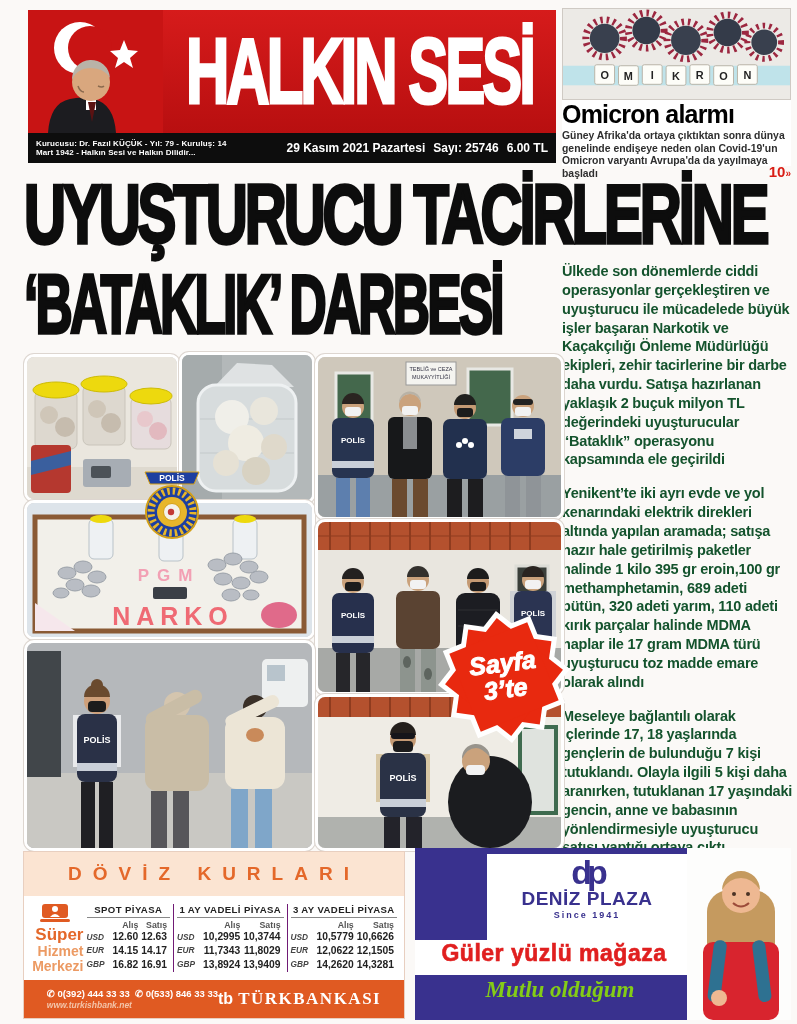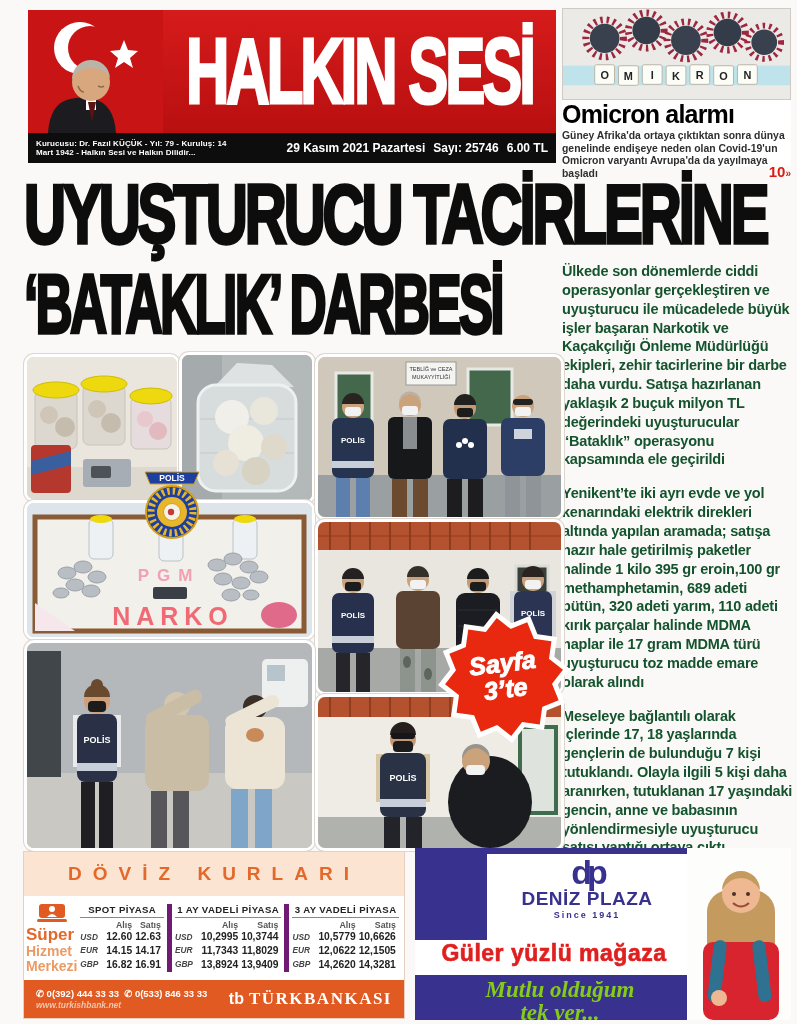--- a/index.html
+++ b/index.html
@@ -58,35 +58,35 @@
   .burst-text{position:absolute;left:0;top:50%;width:100%;transform:translateY(-52%) rotate(-7deg);
     text-align:center;color:#fff;font-weight:900;font-style:italic;font-size:25px;line-height:1.05;
     -webkit-text-stroke:1px #fff;}
 
   
   .forex{position:absolute;left:24px;top:852px;width:380px;height:166px;background:#fff;
     box-shadow:0 0 0 1px #e8cfc0;display:flex;flex-direction:column;}
   .fx-header{height:44px;background:#fbe4d2;display:flex;align-items:center;justify-content:center;}
   .fx-title{color:#e4682a;font-weight:800;font-size:19px;letter-spacing:11px;white-space:nowrap;}
   .fx-body{flex:1;display:flex;align-items:center;padding:2px 4px 2px 2px;}
-  .fx-brand{width:86px;text-align:left;line-height:1.05;}
+  .fx-brand{width:86px;text-align:right;line-height:1.05;}
   .fx-brand svg{display:block;margin:0 auto 2px auto;}
   .fx-brand .b1{color:#e4682a;font-weight:800;font-size:17px;}
   .fx-brand .b2{color:#ec9a63;font-weight:600;font-size:14px;}
   .fx-table{flex:1;display:flex;}
-  .fx-section{flex:1;padding:0 3px;border-left:5px solid #701a75;}
+  .fx-section{flex:1;padding:0 3px;border-left:1px solid #701a75;}
   .fx-section:first-child{border-left:none;}
   .fx-stitle{font-size:9.6px;font-weight:800;color:#222;text-align:center;border-bottom:1.5px solid #888;
     padding-bottom:2px;margin-bottom:2px;letter-spacing:0.4px;white-space:nowrap;}
   .fx-head,.fx-row{display:grid;grid-template-columns:26px 1fr 1fr;align-items:center;}
   .fx-head span{font-size:8.8px;color:#555;font-weight:700;text-align:right;padding-right:3px;}
   .fx-row .cur{font-size:8.3px;font-style:italic;font-weight:800;color:#444;text-align:left;}
   .fx-row span{font-size:10.3px;font-weight:800;color:#222;text-align:right;padding-right:3px;line-height:1.35;}
   .fx-footer{height:38px;background:#e05a22;color:#fff;display:flex;align-items:center;
-    justify-content:space-between;padding:0 12px;}
+    justify-content:center;padding:0 12px;}
   .fx-phones{font-size:9.5px;font-weight:800;line-height:1.3;}
   .fx-web{font-size:8.5px;font-style:italic;color:#f3c4a9;font-weight:600;}
   .fx-bank{display:flex;align-items:baseline;gap:5px;}
   .fx-bank .tb{font-weight:900;font-size:16px;}
   .fx-bank .bn{font-family:"Liberation Serif",serif;font-weight:700;font-size:17px;letter-spacing:1.5px;}
 
   
   .plaza{position:absolute;left:415px;top:848px;width:376px;height:172px;background:#39318e;overflow:hidden;}
   .pl-panel{position:absolute;left:72px;top:6px;width:200px;height:98px;background:#fff;text-align:center;}
   .pl-logo{font-size:34px;font-weight:800;color:#39318e;letter-spacing:-5px;line-height:0.95;margin-top:2px;}
@@ -576,21 +576,20 @@
     <div class="pl-panel">
       <div class="pl-logo">dp</div>
       <div class="pl-name">DENİZ PLAZA</div>
       <div class="pl-since">Since 1941</div>
     </div>
     <div class="pl-band">
       <span>Güler yüzlü mağaza</span>
     </div>
     <div class="pl-script">
       <div>Mutlu olduğum</div>
-      <div>tek yer...</div>
     </div>
     <svg class="pl-girl" viewBox="0 0 112 172">
       <rect x="8" y="0" width="104" height="172" fill="#fdfdfc"></rect>
       <rect x="28" y="42" width="68" height="86" rx="22" fill="#c59a5f"></rect>
       <circle cx="62" cy="46" r="19" fill="#eeb892"></circle>
       <path d="M43 42 a19 19 0 0 1 38 0 q-8 -12 -19 -12 q-12 0 -19 12z" fill="#c59a5f"></path>
       <circle cx="55" cy="46" r="2" fill="#4a3325"></circle>
         <circle cx="69" cy="46" r="2" fill="#4a3325"></circle>
       <path d="M54 55 q8 7 16 0" stroke="#9c4b3a" stroke-width="2" fill="none"></path>
       <rect x="24" y="94" width="76" height="78" rx="10" fill="#d8242e"></rect>

